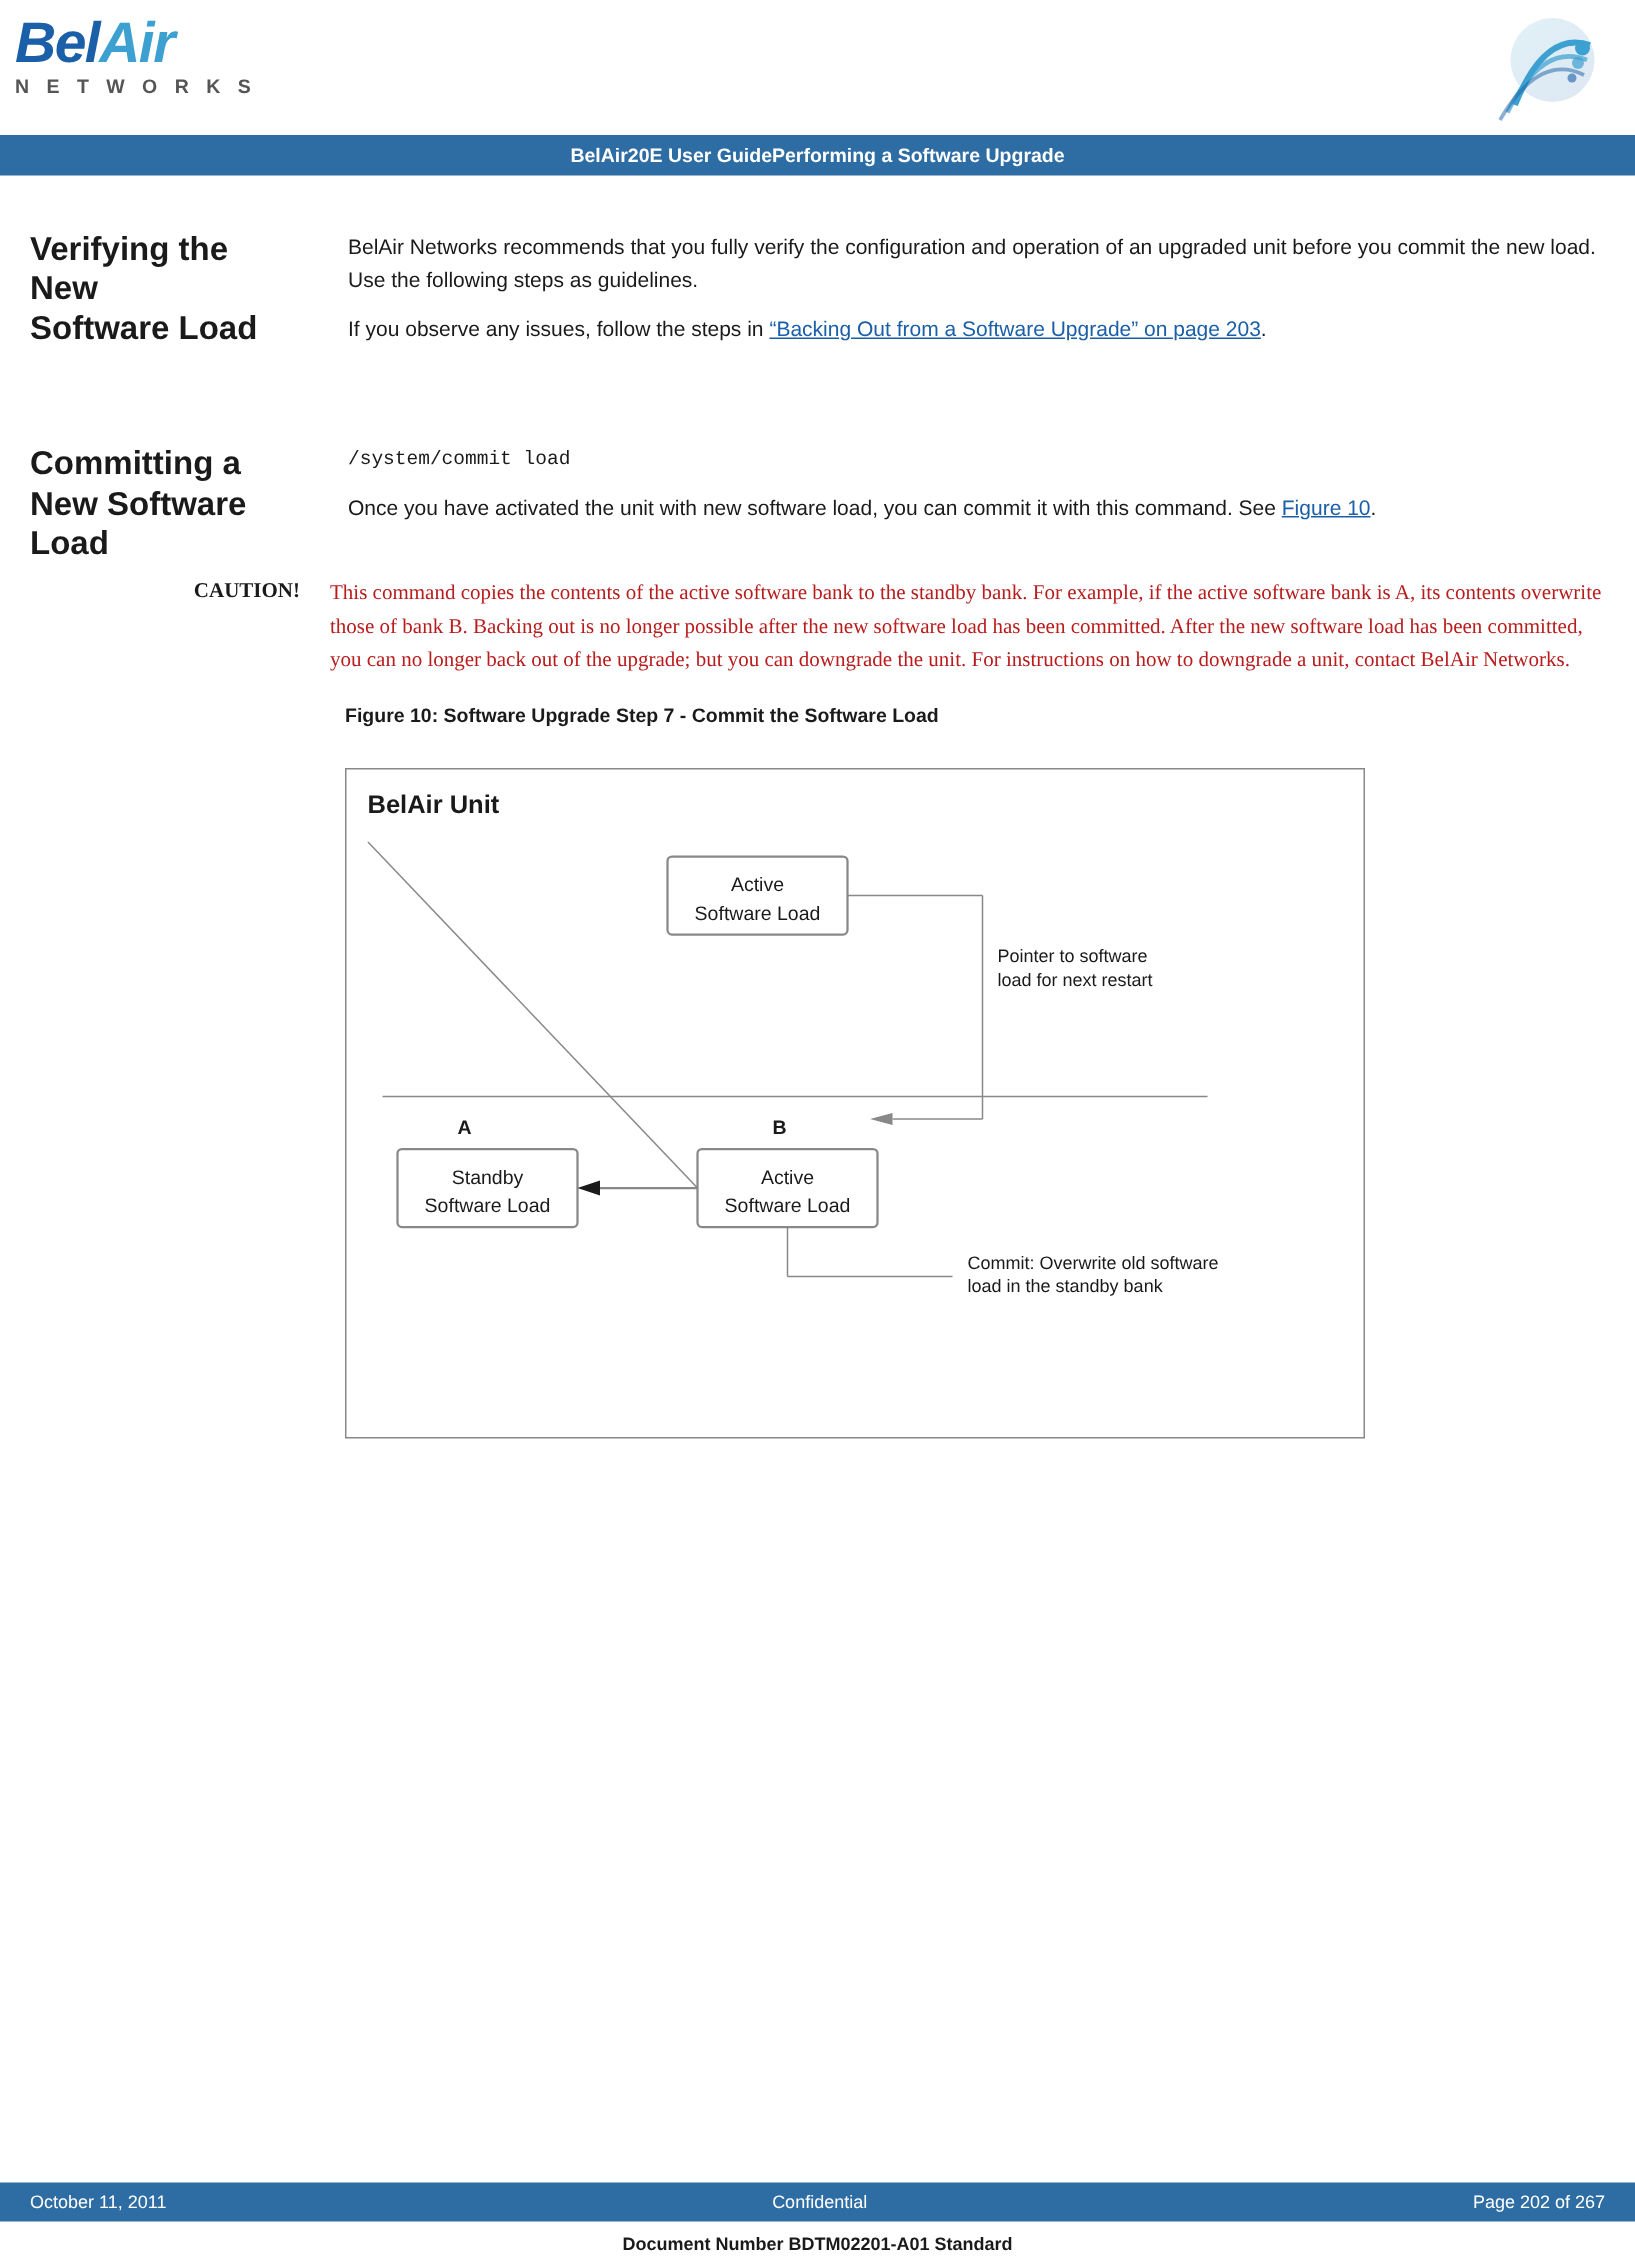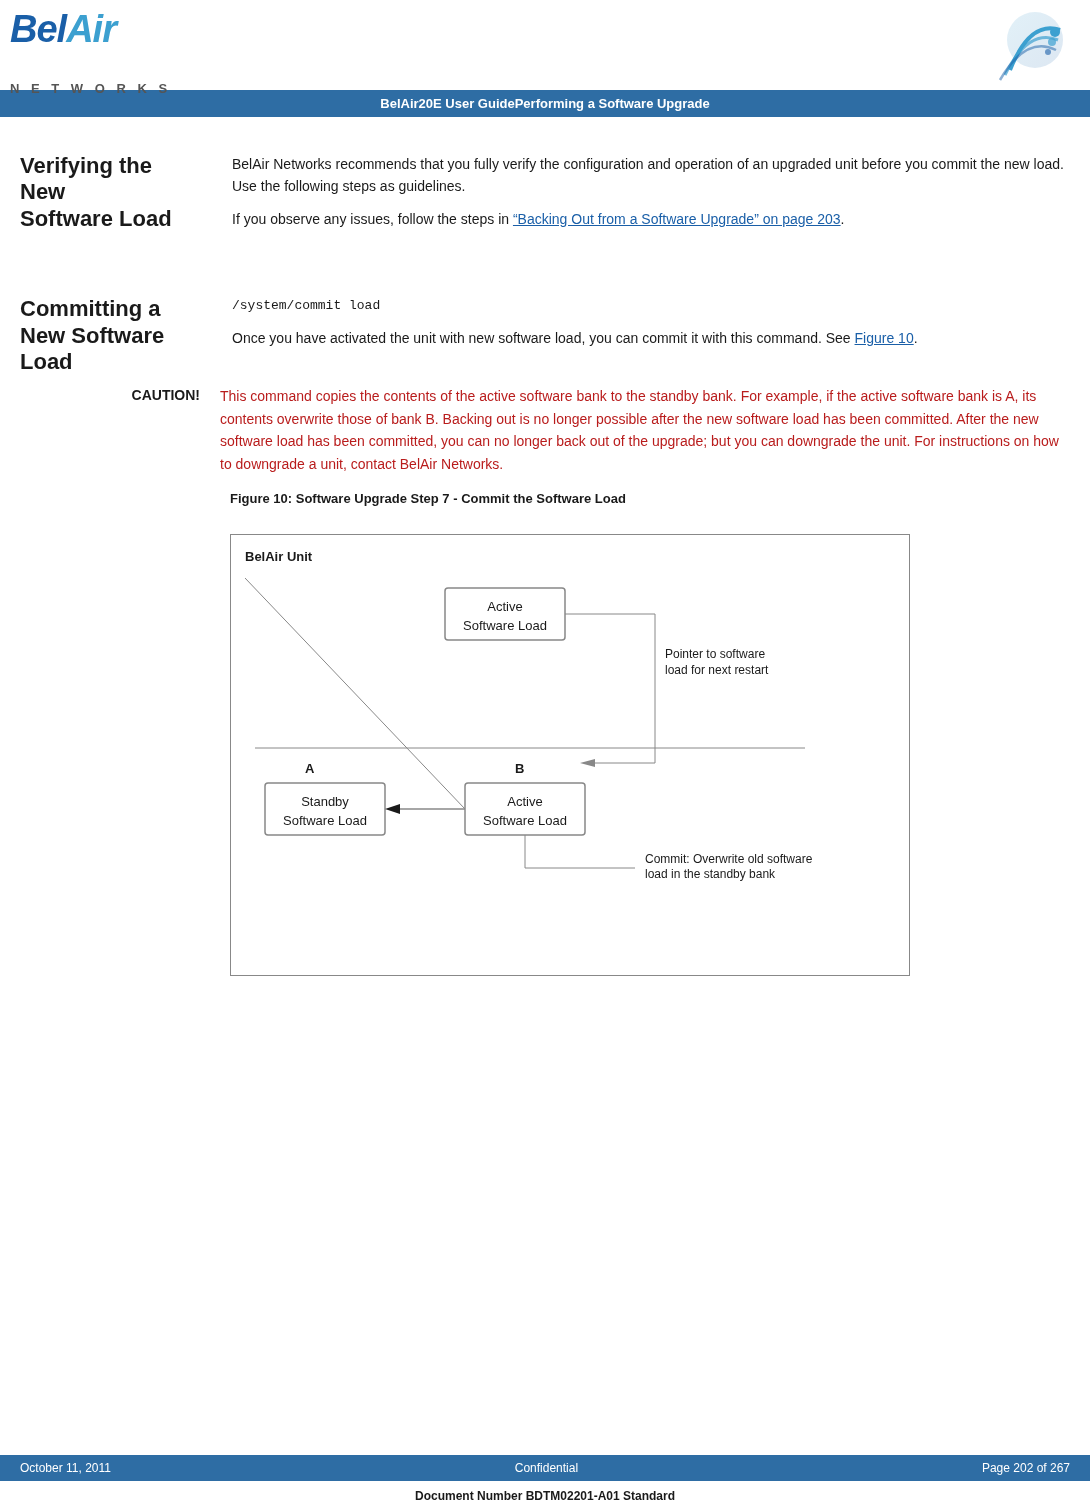--- a/index.html
+++ b/index.html
@@ -17,21 +17,20 @@
       display: flex;
       justify-content: space-between;
       align-items: flex-start;
       padding: 10px 20px 0 10px;
       height: 90px;
     }
 
     .logo-area {
       display: flex;
       flex-direction: column;
-      gap: 31px;
     }
 
     .logo-belair {
       font-size: 38px;
       font-weight: 900;
       color: #1a5fa8;
       letter-spacing: -1px;
       line-height: 1;
     }
 
@@ -141,21 +140,21 @@
     }
 
     .figure-title {
       font-size: 13px;
       font-weight: bold;
       color: #1a1a1a;
       margin-bottom: 28px;
     }
 
     .belair-unit-label {
-      font-size: 13px;
+      font-size: 17px;
       font-weight: bold;
       color: #1a1a1a;
       margin-bottom: 14px;
     }
 
     
     .footer-bar {
       background: #2e6da4;
       color: #fff;
       display: flex;
@@ -255,21 +254,21 @@
     <div class="section-content">
       <p class="code-block">/system/commit load</p>
       <p>
         <span>Once you have activated the unit with new software load, you can commit it with this command. See </span><a class="link">Figure 10</a><span>.</span>
       </p>
     </div>
   </div>
 
 </div>
 
-<div class="caution-row" style="padding: 0 20px; margin-top: -10px;">
+<div class="caution-row" style="padding: 0 20px; margin-top: -10px; font-family: Liberation Serif, serif;">
   <div class="caution-label">CAUTION!</div>
   <div class="caution-content" style="line-height:1.6; font-size:14px;">This command copies the contents of the active software bank to the standby bank. For example, if the active software bank is A, its contents overwrite those of bank B. Backing out is no longer possible after the new software load has been committed. After the new software load has been committed, you can no longer back out of the upgrade; but you can downgrade the unit. For instructions on how to downgrade a unit, contact BelAir Networks.</div>
 </div>
 
 <div style="padding: 16px 20px 80px 230px;">
   <p class="figure-title">Figure 10: Software Upgrade Step 7 - Commit the Software Load</p>
 
   <div class="diagram-svg-container">
     <div class="belair-unit-label">BelAir Unit</div>
 

